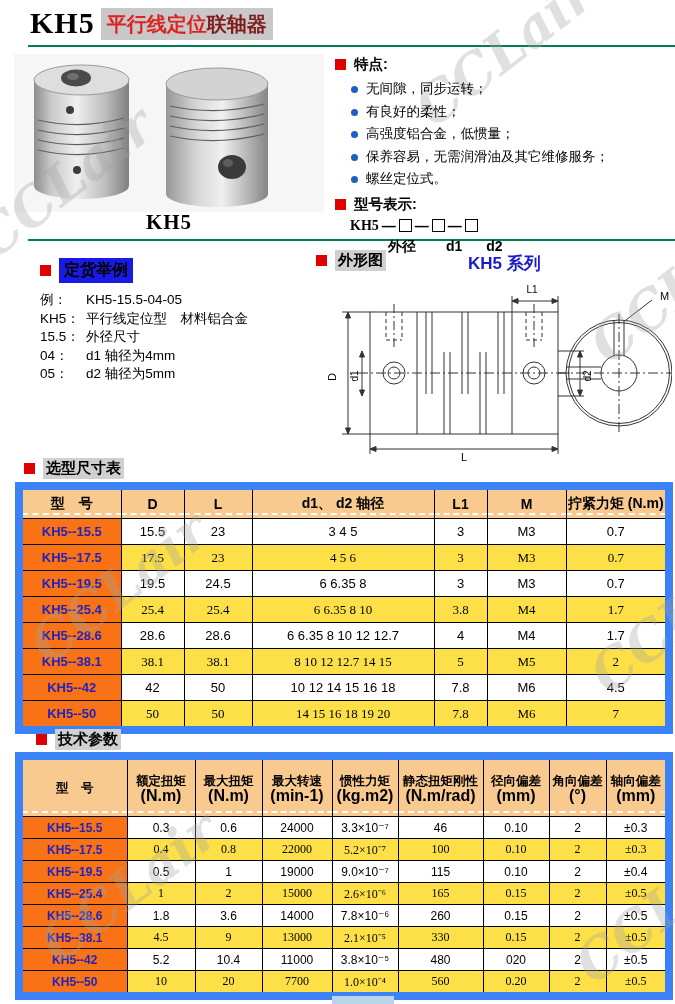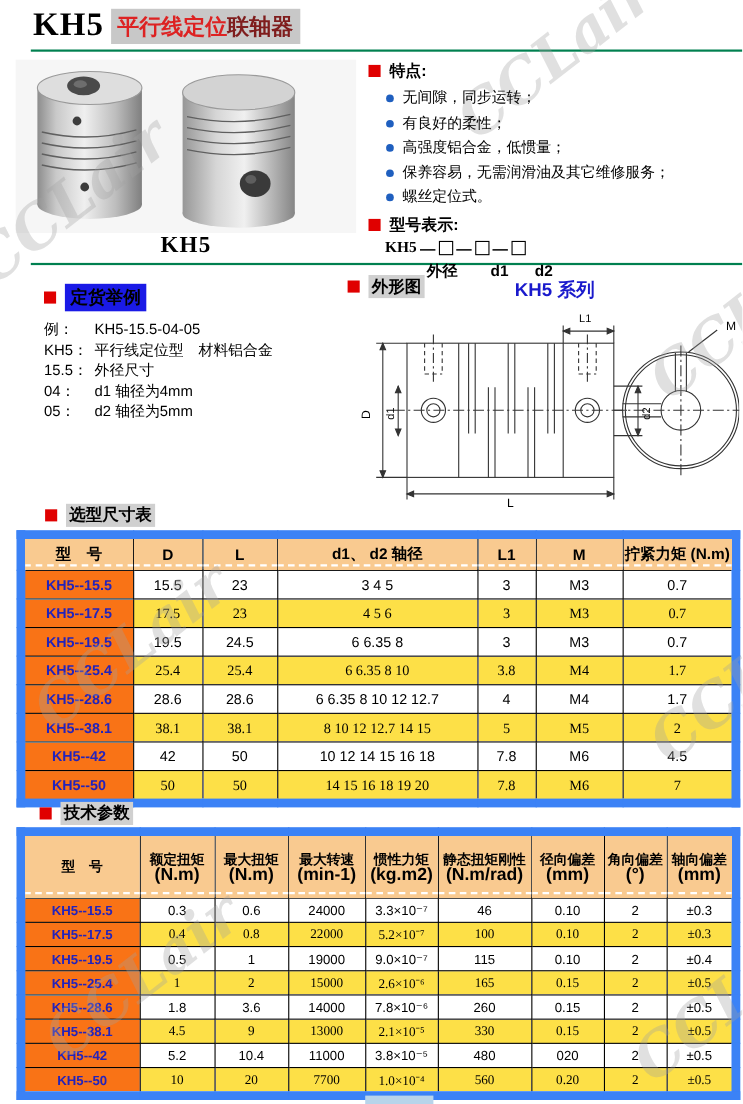--- a/index.html
+++ b/index.html
@@ -42,21 +42,21 @@
   .order-lines{margin:8px 0 0 0;}
   .order-line{display:flex;font-size:13.5px;line-height:18.5px;}
   .order-label{flex:0 0 46px;}
   
   .outline-head{position:absolute;left:316px;top:250px;display:flex;align-items:center;z-index:6;}
   .hl-gray{background:#d0d0d0;font-weight:bold;font-size:15px;padding:1px 3px;}
   .series-title{position:absolute;left:468px;top:252px;color:#1a1acc;font-weight:bold;font-size:17px;z-index:6;}
   .drawing{position:absolute;left:322px;top:276px;width:350px;height:186px;z-index:1;}
   
   .tbl-label{position:absolute;display:flex;align-items:center;z-index:6;}
-  .tbl-label.t1{left:41px;top:458px;}
+  .tbl-label.t1{left:24px;top:458px;}
   .tbl-label.t2{left:36px;top:729px;}
   
   table.spec{position:absolute;left:15px;border-collapse:collapse;table-layout:fixed;width:650px;
              background:#fff;z-index:4;}
   table.spec td,table.spec th{border:1px solid #000;text-align:center;vertical-align:middle;padding:0;overflow:hidden;}
   table.spec{border:8px solid #3b82f6;}
   table.spec th{background:#f9ca90;font-weight:bold;position:relative;}
   table.spec th::after{content:"";position:absolute;left:-1px;right:-1px;bottom:3px;border-top:2px dashed #ffffff;}
   td.model-cell{background:#f97316;color:#2323bb;font-weight:bold;font-size:13px;text-align:center;}
   tr.alt td:not(.model-cell){background:#fde047;font-family:Liberation Serif, serif;}

